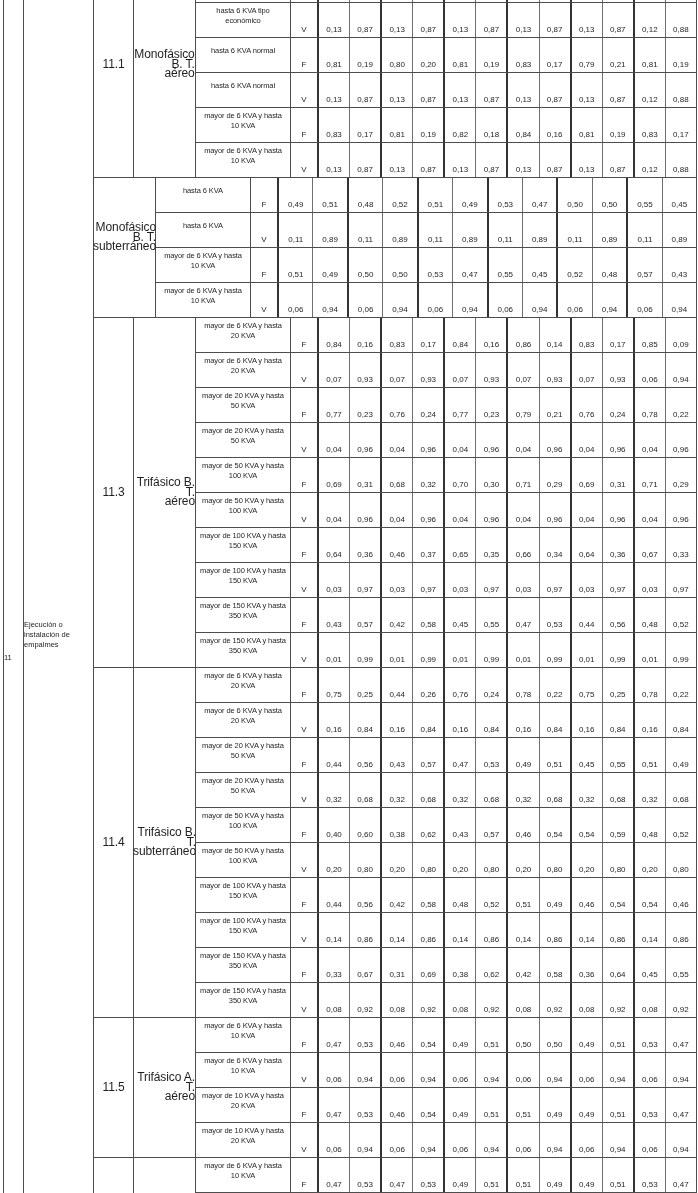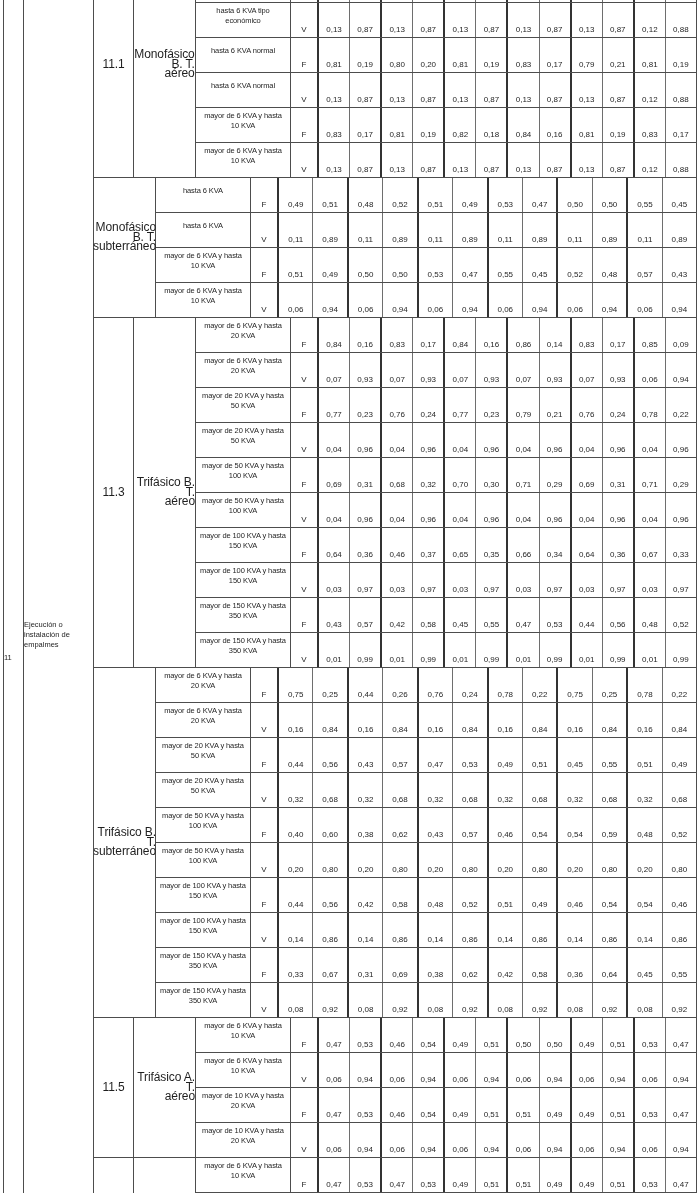--- a/index.html
+++ b/index.html
@@ -429,20 +429,23 @@
               <div class="vcell">0,01</div>
               <div class="vcell pair">0,99</div>
               <div class="vcell">0,01</div>
               <div class="vcell pair">0,99</div>
               <div class="vcell">0,01</div>
               <div class="vcell">0,99</div>
             </div>
           </div>
         </div>
         <div class="section">
+          <div class="colC">
+            <div class="seclabel">11.4</div>
+          </div>
           <div class="colD">
             <div class="seclabel">Trifásico B. T.
 subterráneo</div>
           </div>
           <div class="rows">
             <div class="row">
               <div class="dcell">mayor de 6 KVA y hasta
 20 KVA</div>
               <div class="fvcell">F</div>
               <div class="vcell">0,75</div>

